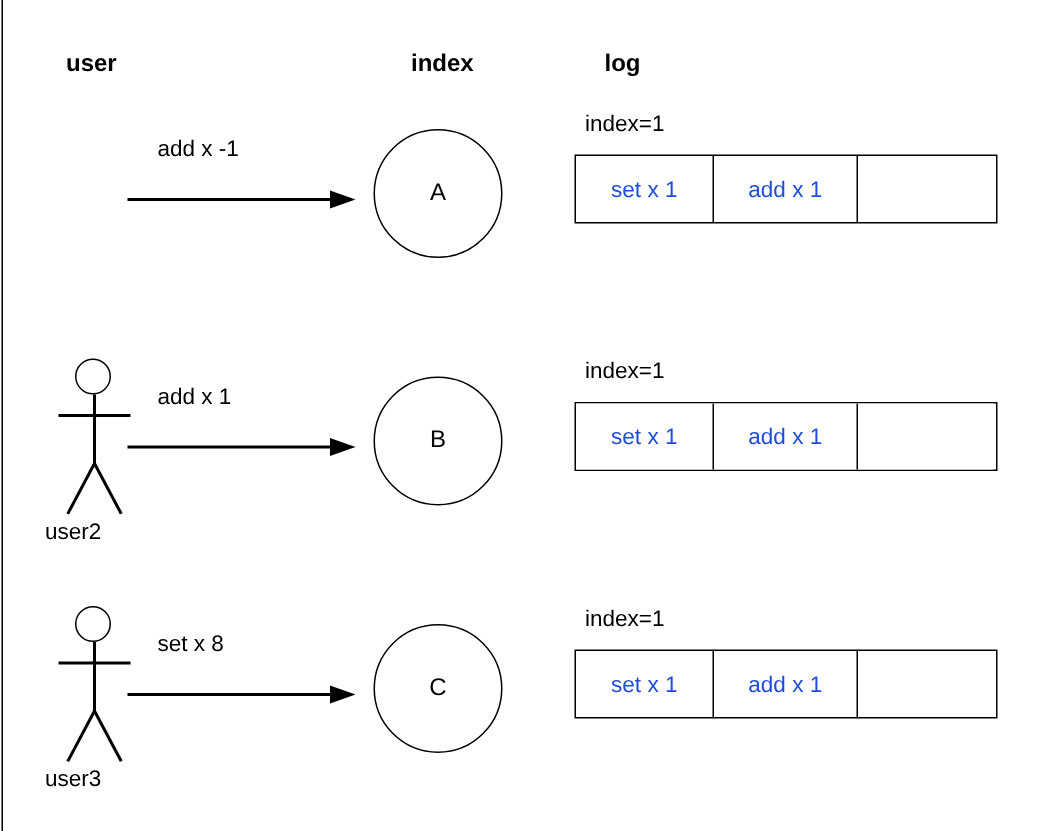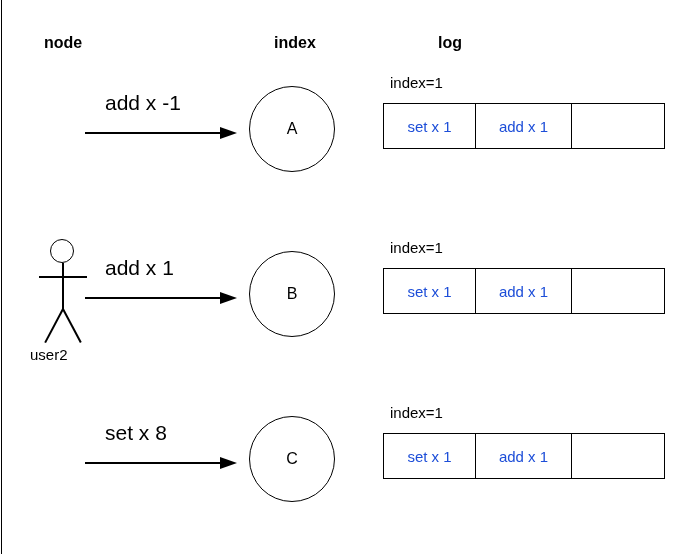--- a/index.html
+++ b/index.html
@@ -120,21 +120,21 @@
     width: 0;
     height: 0;
     border-top: 6px solid transparent;
     border-bottom: 6px solid transparent;
     border-left: 17px solid #000;
   }
   .arrow-label {
     position: absolute;
     left: 105px;
     top: 20px;
-    font-size: 21px;
+    font-size: 15px;
     line-height: 1;
     white-space: nowrap;
     color: #000;
   }
   
   .node {
     position: absolute;
     left: 249px;
     top: 14px;
     width: 86px;
@@ -194,23 +194,23 @@
   .log-cell.c1 { width: 96px; }
   .log-cell.c2 { width: 90px; }
 </style>
 </head>
 <body>
 
 <div id="canvas">
 
   <div class="page-edge"></div>
 
-  <div class="col-header" style="left:44px; top:35px;">node</div>
+  <div class="col-header" style="left:44px; top:35px;">user</div>
   <div class="col-header" style="left:274px; top:35px;">index</div>
-  <div class="col-header" style="left:403px; top:35px;margin-left:35px;">log</div>
+  <div class="col-header" style="left:403px; top:35px;">log</div>
 
   <div class="row" style="top:72px;">
 
     <div class="arrow-label">add x -1</div>
     <div class="arrow">
       <div class="shaft"></div>
       <div class="head"></div>
     </div>
 
     <div class="node">
@@ -247,20 +247,28 @@
 
     <div class="log-index">index=1</div>
     <div class="log-table">
       <div class="log-cell c0">set x 1</div>
       <div class="log-cell c1">add x 1</div>
       <div class="log-cell c2"></div>
     </div>
   </div>
 
   <div class="row" style="top:402px;">
+    <div class="actor">
+      <div class="head"></div>
+      <div class="arms"></div>
+      <div class="body"></div>
+      <div class="leg left"></div>
+      <div class="leg right"></div>
+      <div class="caption">user3</div>
+    </div>
 
     <div class="arrow-label">set x 8</div>
     <div class="arrow">
       <div class="shaft"></div>
       <div class="head"></div>
     </div>
 
     <div class="node">
       <div class="node-label">C</div>
     </div>

